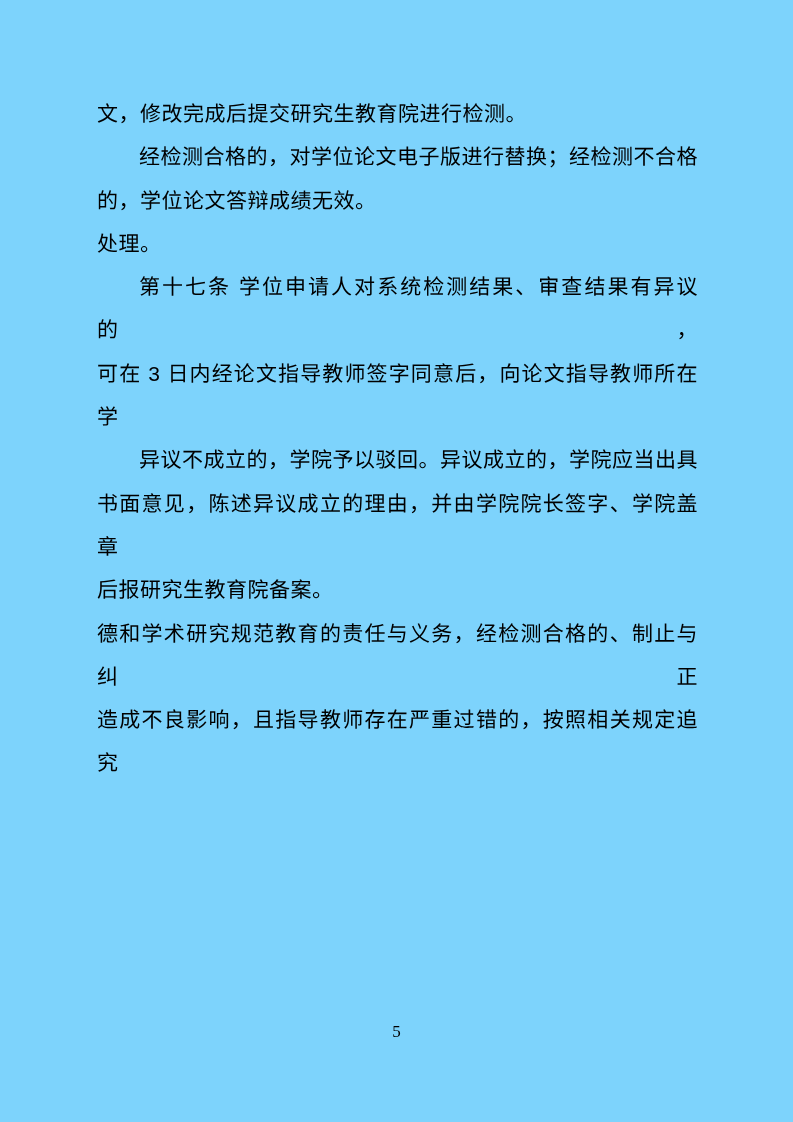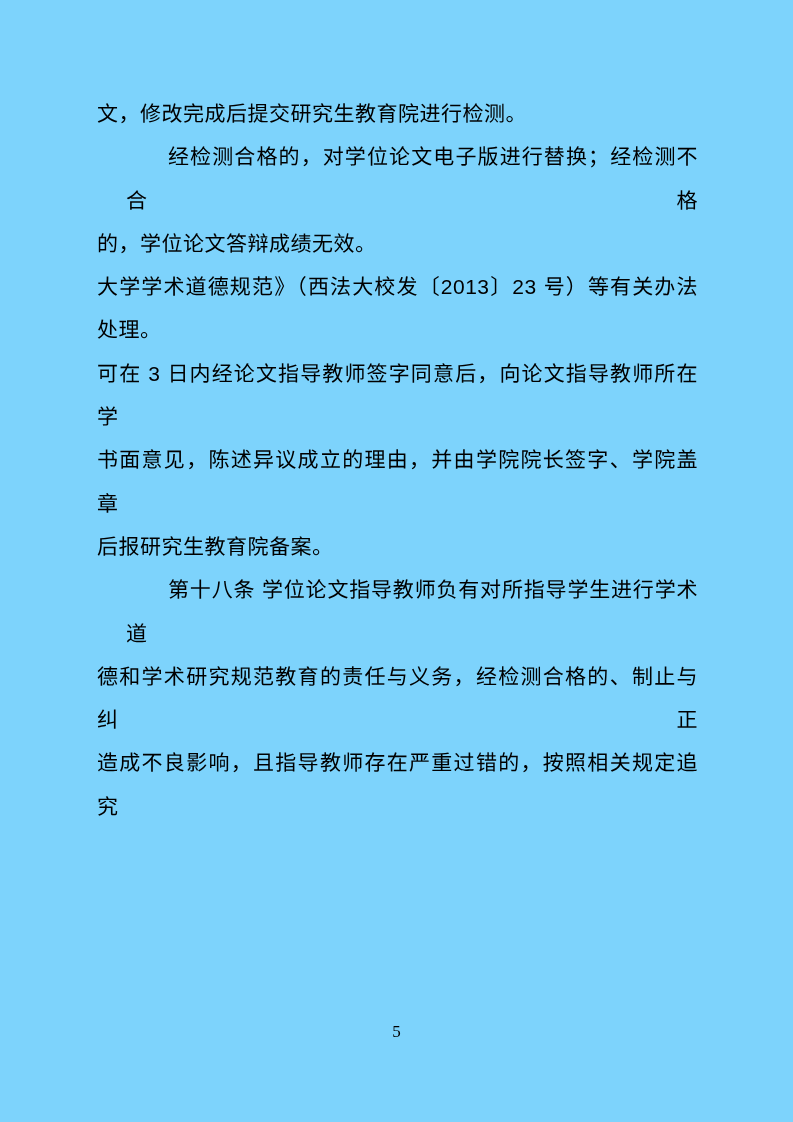--- a/index.html
+++ b/index.html
@@ -28,21 +28,20 @@
   }
   .line {
     text-align: left;
   }
   .line.justify {
     text-align: justify;
     text-align-last: justify;
   }
   .line.indent {
     text-indent: 2em;
-    margin-left: 29px;
   }
   .page-footer {
     position: absolute;
     left: 0;
     top: 1022px;
     width: 793px;
     text-align: center;
   }
   .page-number {
     font-family: "Liberation Serif", serif;
@@ -51,25 +50,25 @@
   }
 </style>
 </head>
 <body>
 
 <div class="page">
   <main class="body-text">
       <div class="line">文，修改完成后提交研究生教育院进行检测。</div>
       <div class="line justify indent">经检测合格的，对学位论文电子版进行替换；经检测不合格</div>
       <div class="line">的，学位论文答辩成绩无效。</div>
-      <div class="line justify">大学学术道德规范》（西法大校发〔2013〕23 号）等有关办法</div>
       <div class="line">处理。</div>
+      <div class="line justify indent">第十七条 学位申请人对系统检测结果、审查结果有异议的，</div>
       <div class="line justify">可在 3 日内经论文指导教师签字同意后，向论文指导教师所在学</div>
+      <div class="line justify indent">异议不成立的，学院予以驳回。异议成立的，学院应当出具</div>
       <div class="line justify">书面意见，陈述异议成立的理由，并由学院院长签字、学院盖章</div>
       <div class="line">后报研究生教育院备案。</div>
-      <div class="line justify indent">第十八条 学位论文指导教师负有对所指导学生进行学术道</div>
       <div class="line justify">德和学术研究规范教育的责任与义务，经检测合格的、制止与纠正</div>
       <div class="line justify">造成不良影响，且指导教师存在严重过错的，按照相关规定追究</div>
     </main>
   <footer class="page-footer">
     <span class="page-number">5</span>
   </footer>
 </div>
 
 </body></html>

